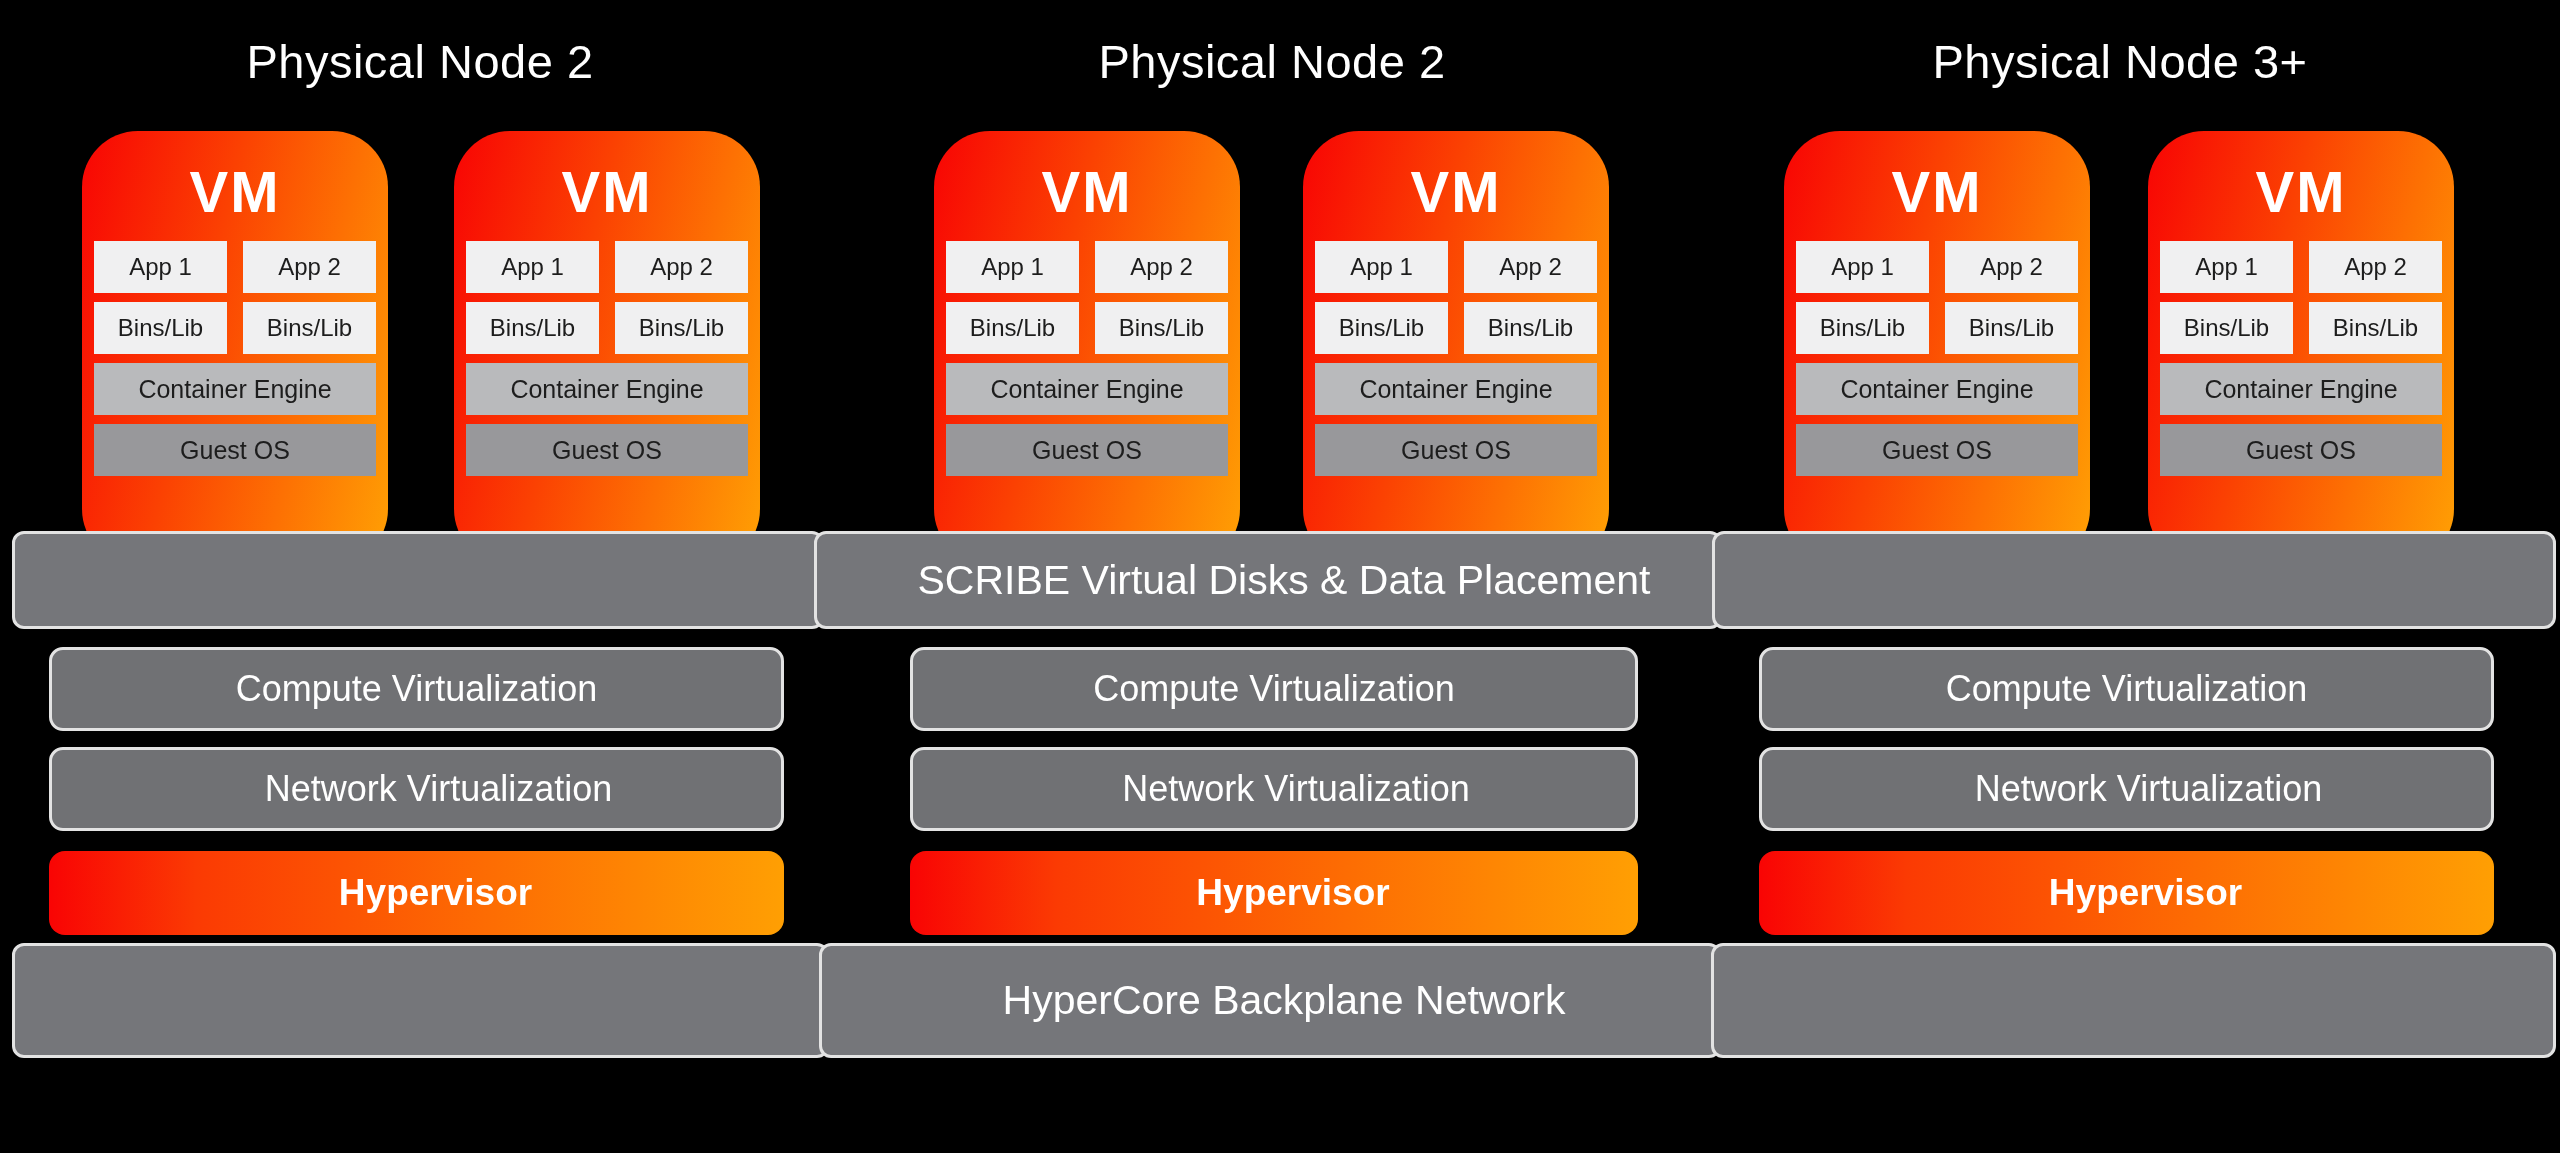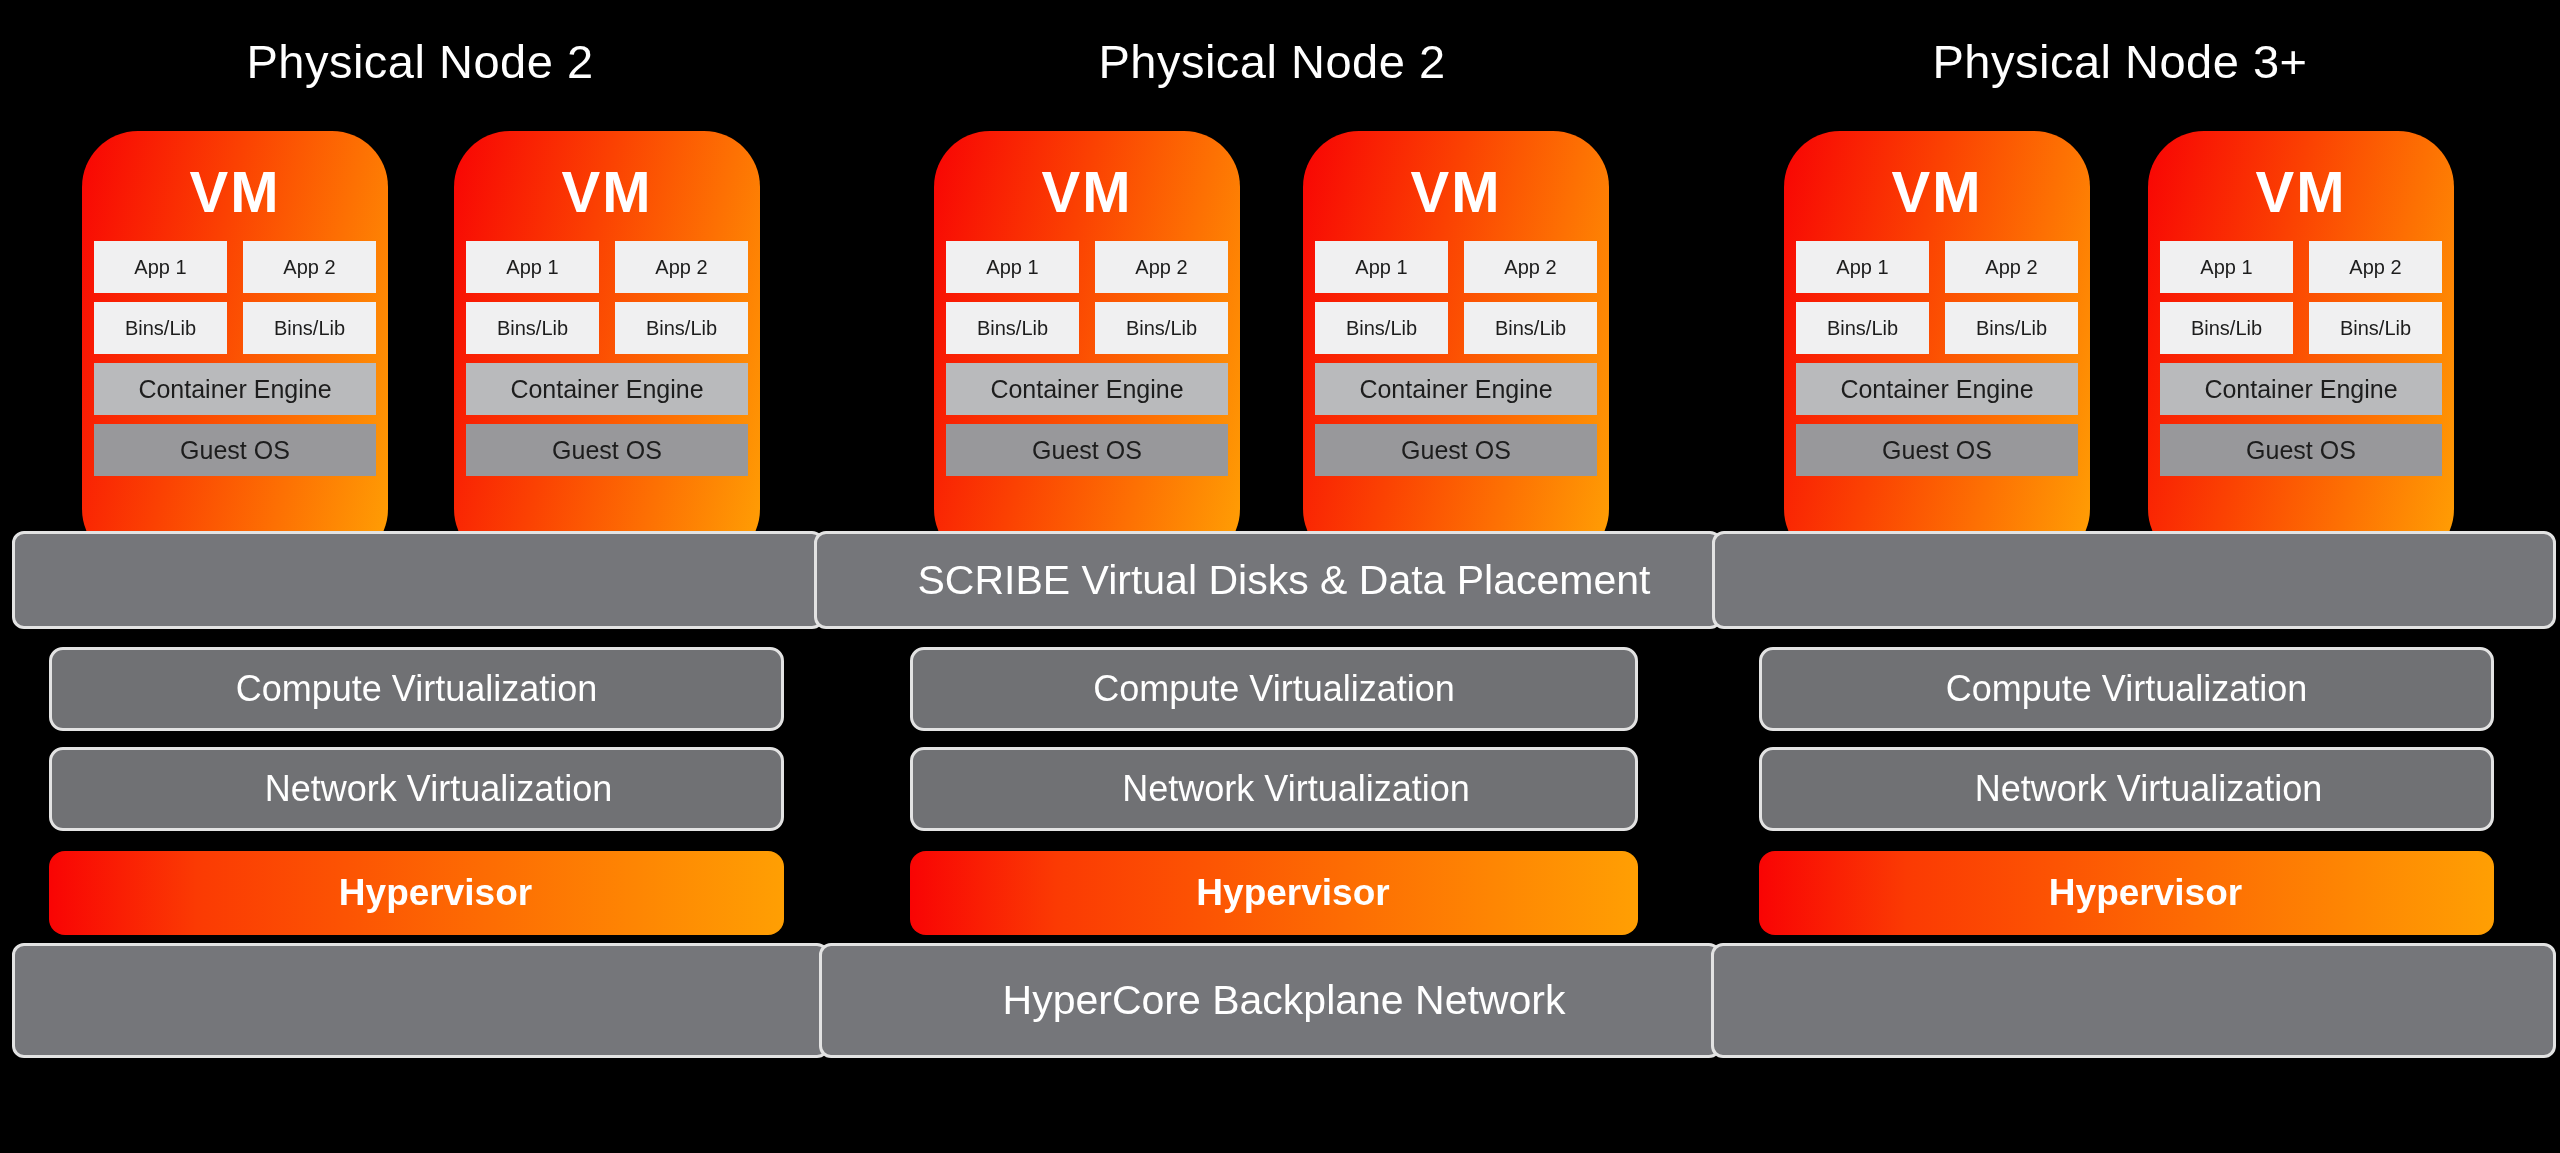--- a/index.html
+++ b/index.html
@@ -36,21 +36,21 @@
   .vm-title{
     height:100px;display:flex;align-items:center;justify-content:center;
     color:var(--text-light);font-size:58px;font-weight:700;letter-spacing:2px;
   }
   .vm-grid{
     display:grid;grid-template-columns:1fr 1fr;gap:9px 16px;margin-bottom:9px;
   }
   .vm-box{
     height:52px;background:var(--app-box);
     display:flex;align-items:center;justify-content:center;
-    color:var(--text-dark);font-size:20px;
+    color:var(--text-dark);font-size:24px;
   }
   .vm-bar{
     height:52px;margin-bottom:9px;
     display:flex;align-items:center;justify-content:center;
     color:var(--text-dark);font-size:25px;
   }
   .vm-bar.ce{background:var(--ce-bar);}
   .vm-bar.gos{background:var(--gos-bar);text-align:center;}
   
   .wide-row{position:absolute;left:4px;width:2560px;}

